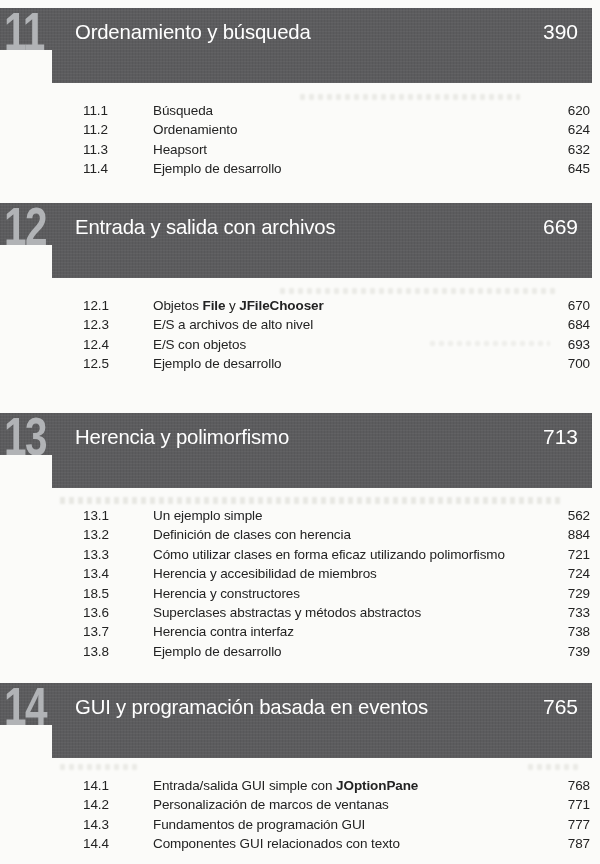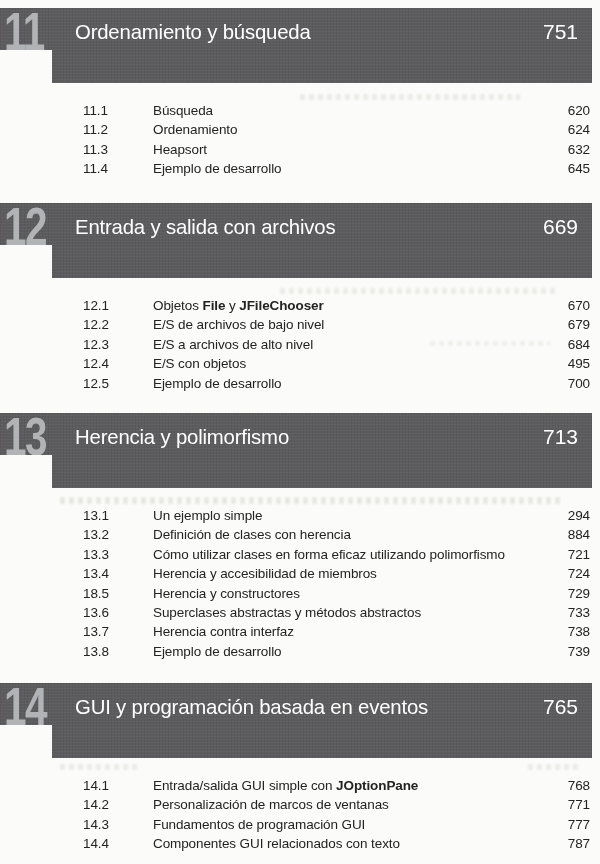--- a/index.html
+++ b/index.html
@@ -108,21 +108,21 @@
 </head>
 <body>
 
 <div class="page">
   <div id="chapters">
   <section class="chapter" style="top: 8px;">
     <header class="bar">
       <span class="ch-num">11</span>
       <span class="ch-notch"></span>
       <h2 class="ch-title">Ordenamiento y búsqueda</h2>
-      <span class="ch-page">751</span>
+      <span class="ch-page">390</span>
     </header>
     <ul class="sections">
   <li class="row">
     <span class="s-num">11.1</span>
     <span class="s-title">Búsqueda</span>
     <span class="s-page">620</span>
   </li>
 
   <li class="row">
     <span class="s-num">11.2</span>
@@ -151,36 +151,31 @@
       <h2 class="ch-title">Entrada y salida con archivos</h2>
       <span class="ch-page">669</span>
     </header>
     <ul class="sections">
   <li class="row">
     <span class="s-num">12.1</span>
     <span class="s-title">Objetos <b>File</b> y <b>JFileChooser</b></span>
     <span class="s-page">670</span>
   </li>
 
-  <li class="row">
-    <span class="s-num">12.2</span>
-    <span class="s-title">E/S de archivos de bajo nivel</span>
-    <span class="s-page">679</span>
-  </li>
 
   <li class="row">
     <span class="s-num">12.3</span>
     <span class="s-title">E/S a archivos de alto nivel</span>
     <span class="s-page">684</span>
   </li>
 
   <li class="row">
     <span class="s-num">12.4</span>
     <span class="s-title">E/S con objetos</span>
-    <span class="s-page">495</span>
+    <span class="s-page">693</span>
   </li>
 
   <li class="row">
     <span class="s-num">12.5</span>
     <span class="s-title">Ejemplo de desarrollo</span>
     <span class="s-page">700</span>
   </li>
 </ul>
   </section>
 
@@ -188,21 +183,21 @@
     <header class="bar">
       <span class="ch-num">13</span>
       <span class="ch-notch"></span>
       <h2 class="ch-title">Herencia y polimorfismo</h2>
       <span class="ch-page">713</span>
     </header>
     <ul class="sections">
   <li class="row">
     <span class="s-num">13.1</span>
     <span class="s-title">Un ejemplo simple</span>
-    <span class="s-page">294</span>
+    <span class="s-page">562</span>
   </li>
 
   <li class="row">
     <span class="s-num">13.2</span>
     <span class="s-title">Definición de clases con herencia</span>
     <span class="s-page">884</span>
   </li>
 
   <li class="row">
     <span class="s-num">13.3</span>

